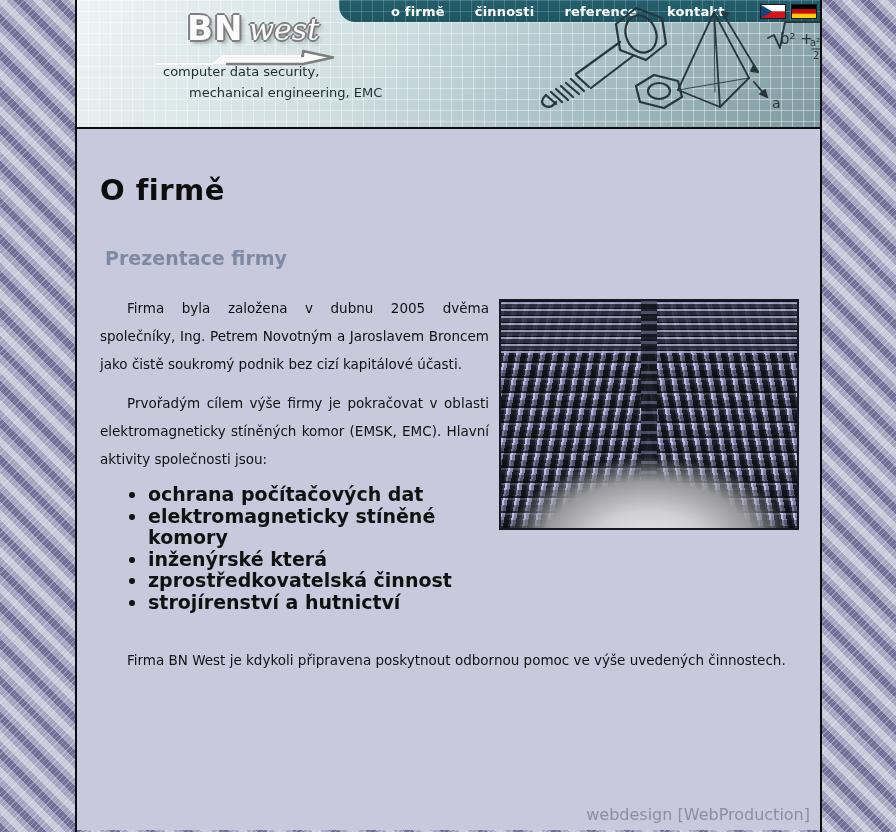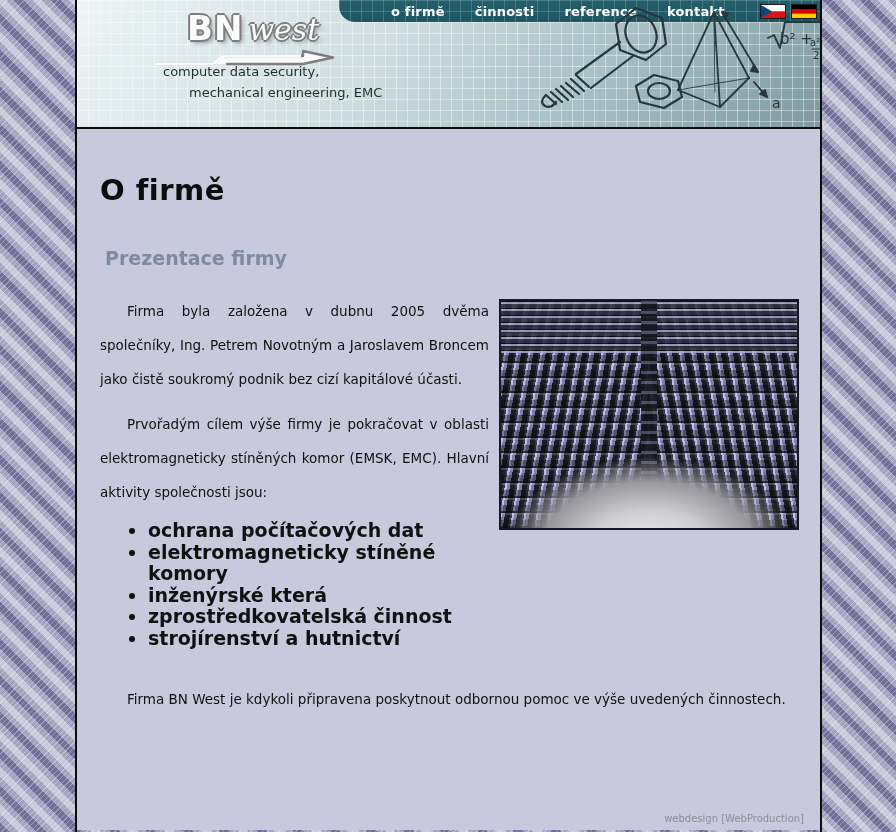--- a/index.html
+++ b/index.html
@@ -57,27 +57,27 @@
   .bolt-art { position:absolute; left:458px; top:4px; }
   .pyramid-art { position:absolute; left:595px; top:6px; }
   
   main {
     position:relative; height:701px; background:#c8c9dc;
     padding:44px 21px 0 23px; color:#111;
   }
   h1 { font-size:29px; color:#0d0d0d; margin:0 0 40px 0; letter-spacing:0.5px; }
   h2 { font-size:19px; color:#7e89a4; margin:0 0 25px 5px; }
   main p {
-    font-size:13.5px; line-height:34px; text-align:justify; text-indent:27px;
+    font-size:13.5px; line-height:28px; text-align:justify; text-indent:27px;
     margin:0 0 11px 0;
   }
   main p.last { margin-top:33px; }
   ul { margin:11px 0 12px 28px; padding-left:20px; }
   li { font-size:19px; font-weight:bold; line-height:21.5px; }
-  .credit { position:absolute; right:16px; bottom:6px; font-size:10px; color:#918c9f; }
+  .credit { position:absolute; right:10px; bottom:6px; font-size:16px; color:#918c9f; }
   
   .chamber {
     float:right; width:300px; height:231px; border:2px solid #181822;
     margin:5px 0 14px 10px; position:relative; overflow:hidden; background:#17171d;
   }
   .chamber > div { position:absolute; }
   .ch-wall { top:0; bottom:0; width:50%; }
   .ch-wall.left  { left:0;  background:repeating-linear-gradient(100deg, #bdbde5 0 2px, #7d7da6 2px 5px, #1c1c26 5px 10px, #3a3a4e 10px 12px); }
   .ch-wall.right { right:0; background:repeating-linear-gradient(80deg,  #bdbde5 0 2px, #7d7da6 2px 5px, #1c1c26 5px 10px, #3a3a4e 10px 12px); }
   .ch-rows { left:0; right:0; top:0; bottom:0;

